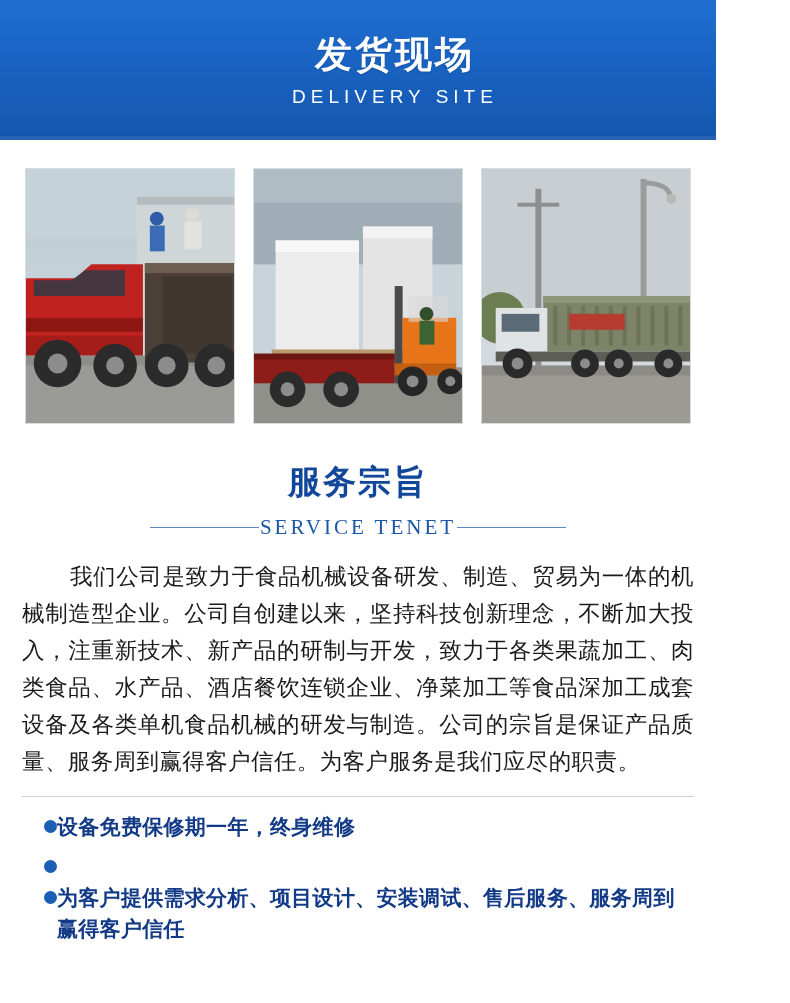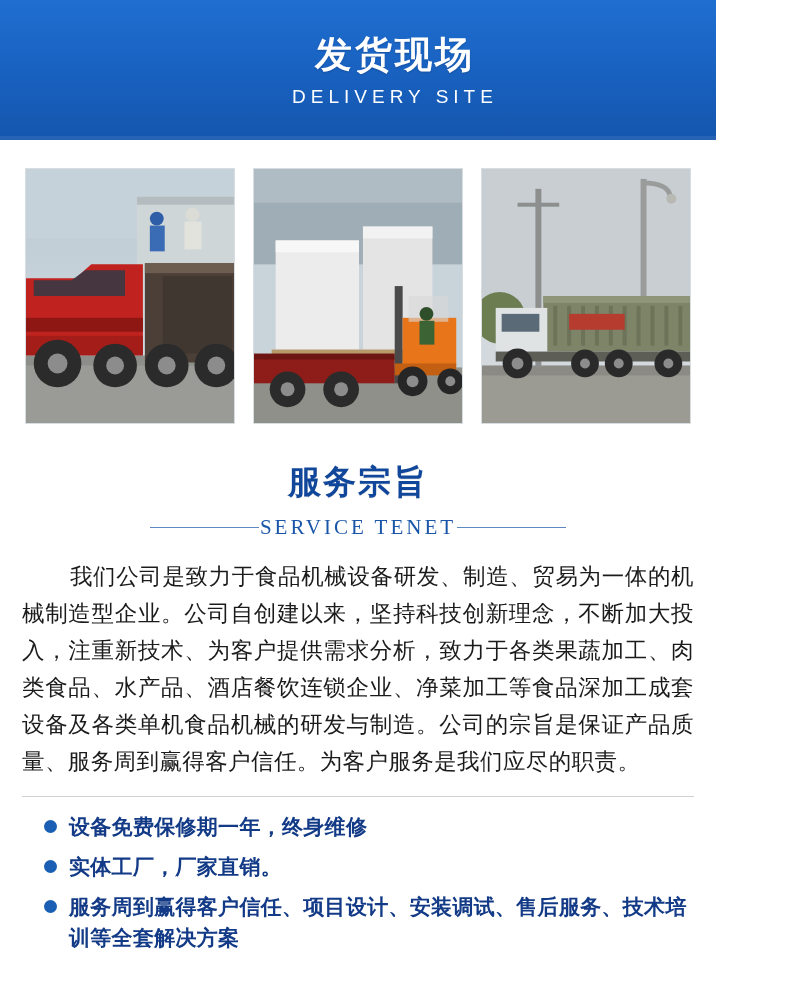--- a/index.html
+++ b/index.html
@@ -123,21 +123,21 @@
   }
 
   
   .bullets {
     list-style: none;
     padding: 14px 22px 0 44px;
   }
   .bullet-item {
     display: flex;
     align-items: flex-start;
-    gap: 12px;
+    gap: 0;
     margin-bottom: 9px;
   }
   .bullet-dot {
     width: 13px;
     height: 13px;
     border-radius: 50%;
     background: #1a5fb4;
     flex: 0 0 auto;
     margin-top: 9px;
   }
@@ -285,33 +285,32 @@
   <div class="tenet-head">
     <div class="tenet-cn">服务宗旨</div>
     <div class="tenet-en-wrap">
       <span class="tenet-rule"></span>
       <span class="tenet-en">SERVICE TENET</span>
       <span class="tenet-rule"></span>
     </div>
   </div>
 
   <div class="body-wrap">
-    <p class="paragraph">我们公司是致力于食品机械设备研发、制造、贸易为一体的机械制造型企业。公司自创建以来，坚持科技创新理念，不断加大投入，注重新技术、为客户提供需求分析，致力于各类果蔬加工、肉类食品、水产品、酒店餐饮连锁企业、净菜加工等食品深加工成套设备及各类单机食品机械的研发与制造。公司的宗旨是保证产品质量、服务周到赢得客户信任。为客户服务是我们应尽的职责。</p>
+    <p class="paragraph">我们公司是致力于食品机械设备研发、制造、贸易为一体的机械制造型企业。公司自创建以来，坚持科技创新理念，不断加大投入，注重新技术、新产品的研制与开发，致力于各类果蔬加工、肉类食品、水产品、酒店餐饮连锁企业、净菜加工等食品深加工成套设备及各类单机食品机械的研发与制造。公司的宗旨是保证产品质量、服务周到赢得客户信任。为客户服务是我们应尽的职责。</p>
   </div>
 
   <div class="divider"></div>
 
   <ul class="bullets">
     <li class="bullet-item">
       <span class="bullet-dot"></span>
       <span class="bullet-text">设备免费保修期一年，终身维修</span>
     </li>
     <li class="bullet-item">
       <span class="bullet-dot"></span>
-      <span class="bullet-text">实体工厂，厂家直销。</span>
     </li>
     <li class="bullet-item">
       <span class="bullet-dot"></span>
-      <span class="bullet-text">服务周到赢得客户信任、项目设计、安装调试、售后服务、技术培训等全套解决方案</span>
+      <span class="bullet-text">为客户提供需求分析、项目设计、安装调试、售后服务、服务周到赢得客户信任</span>
     </li>
   </ul>
 
 </div>
 
 </body></html>

